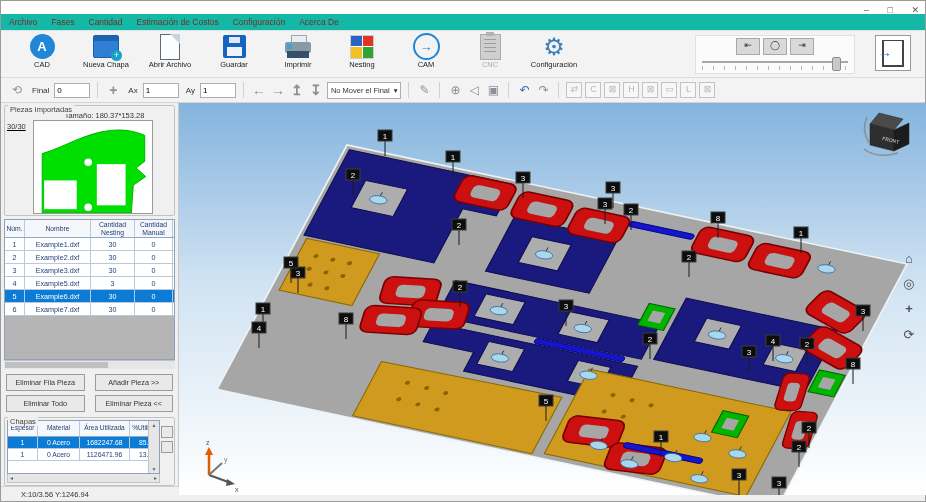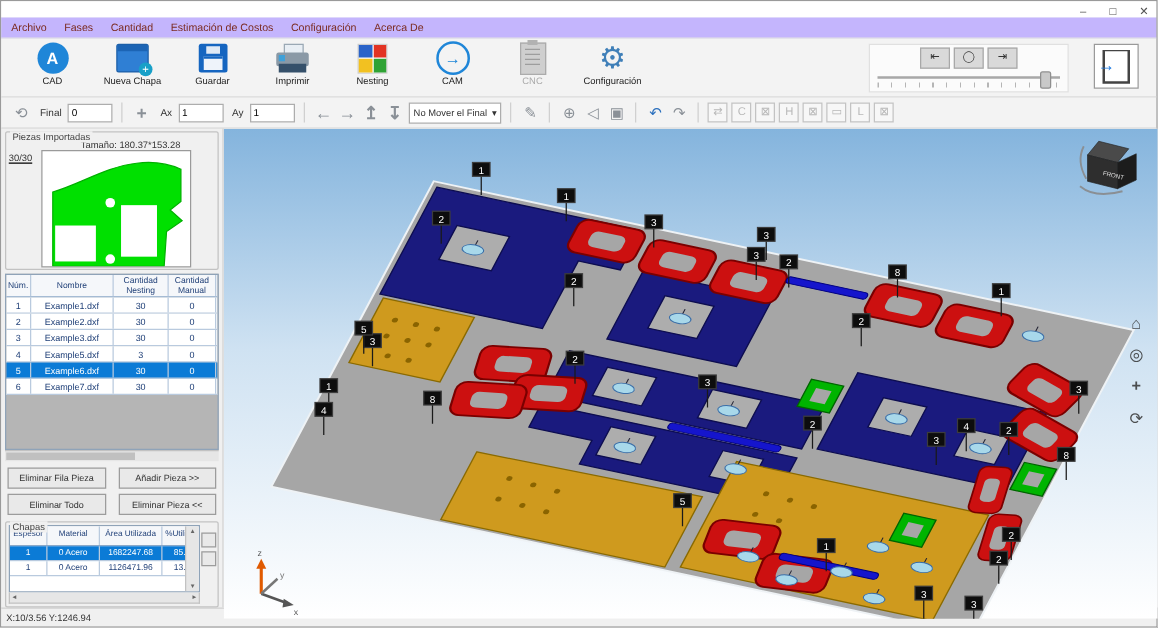--- a/index.html
+++ b/index.html
@@ -2,21 +2,21 @@
 <html><head>
 <meta charset="utf-8">
 <style>
   html,body{margin:0;padding:0;}
   body{width:926px;height:502px;overflow:hidden;font-family:"Liberation Sans",sans-serif;background:#f0f0f0;
        -webkit-font-smoothing:antialiased;}
   .app{width:926px;height:502px;display:flex;flex-direction:column;border:1px solid #9a9a9a;box-sizing:border-box;}
   
   .titlebar{height:13px;background:#ffffff;display:flex;justify-content:flex-end;align-items:center;padding-right:6px;}
   .win-controls span{font-size:9px;color:#555;margin-left:14px;cursor:default;line-height:10px;}
-  .menubar{height:16px;background:#c4b5fd;display:flex;align-items:center;padding-left:8px;border-bottom:1px solid #e3e3e3;}
+  .menubar{height:16px;background:#14b8a6;display:flex;align-items:center;padding-left:8px;border-bottom:1px solid #e3e3e3;}
   .menu-item{font-size:8.5px;color:#7b2b21;margin-right:14px;white-space:nowrap;}
   
   .toolbar-main{height:44px;background:#f3f3f3;display:flex;align-items:flex-start;padding:2px 6px 0 10px;border-bottom:1px solid #dcdcdc;position:relative;}
   .tbtn{width:62px;display:flex;flex-direction:column;align-items:center;margin-right:2px;}
   .ticon{height:27px;display:flex;align-items:center;justify-content:center;}
   .tlabel{font-size:7.5px;color:#222;margin-top:0px;white-space:nowrap;}
   .tlabel.dis{color:#aaa;}
   .ic-cad{width:25px;height:25px;border-radius:50%;background:#1f86d8;color:#fff;font-size:13px;font-weight:bold;display:flex;align-items:center;justify-content:center;}
   .ic-chapa{width:24px;height:21px;background:#2f7fd4;border:1px solid #1c5fa8;border-radius:2px;position:relative;}
   .ic-chapa:before{content:"";position:absolute;left:0;top:0;right:0;height:5px;background:#1c64b4;}
@@ -98,21 +98,21 @@
   .vscroll span{font-size:5px;color:#666;line-height:8px;}
   .ch-side{position:absolute;right:1px;top:8px;display:flex;flex-direction:column;gap:3px;}
   .ch-side .mini{width:10px;height:10px;background:#e9e9e9;border:1px solid #9c9c9c;font-size:6px;line-height:9px;text-align:center;color:#555;}
   .ch-hscroll{height:8px;background:#e6e6e6;border:1px solid #c2c2c2;border-top:none;display:flex;justify-content:space-between;align-items:center;padding:0 1px;}
   .ch-hscroll span{font-size:5px;color:#666;}
   
   .viewport{flex:1;position:relative;background:#fff;}
   .viewport svg{display:block;}
   
   .statusbar{height:14px;background:#f0f0f0;border-top:1px solid #d0d0d0;display:flex;align-items:center;padding-left:4px;}
-  .statusbar span{font-size:7.5px;color:#333;}
+  .statusbar span{font-size:7.5px;color:#333;margin-left:16px;}
 </style>
 </head>
 <body>
 
 <div class="app">
 
   <div class="titlebar">
     <div class="win-controls">
       <span>–</span>
       <span>□</span>
@@ -134,20 +134,26 @@
       <div class="ticon">
           <div class="ic-cad">A</div>
         </div>
       <div class="tlabel">CAD</div>
     </div>
     <div class="tbtn">
       <div class="ticon">
           <div class="ic-chapa"></div>
         </div>
       <div class="tlabel">Nueva Chapa</div>
+    </div>
+    <div class="tbtn">
+      <div class="ticon">
+          <div class="ic-page"></div>
+        </div>
+      <div class="tlabel">Abrir Archivo</div>
     </div>
     <div class="tbtn">
       <div class="ticon">
           <div class="ic-save"></div>
         </div>
       <div class="tlabel">Guardar</div>
     </div>
     <div class="tbtn">
       <div class="ticon">
           <div class="ic-print">

